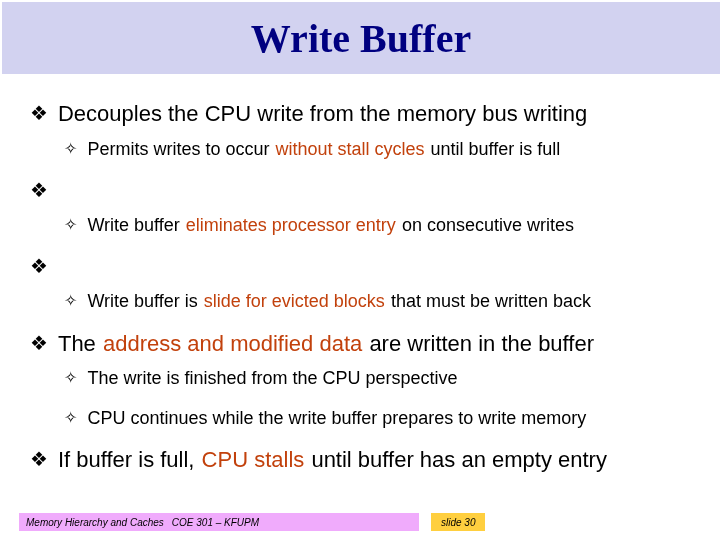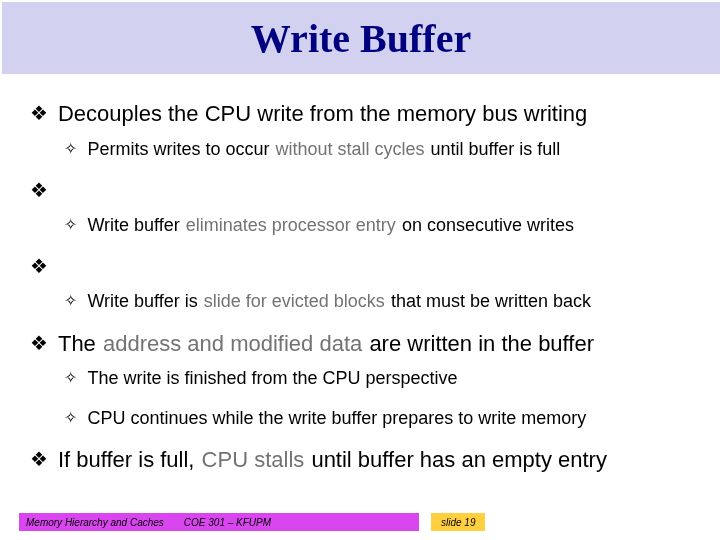--- a/index.html
+++ b/index.html
@@ -52,36 +52,36 @@
     display: flex;
     align-items: flex-start;
     line-height: 1.3;
   }
   .b2 .bullet {
     color: #000000;
     margin-right: 8px;
     font-size: 16px;
     line-height: 1.4;
   }
-  .accent { color: #737373; }
+  .accent { color: #c2410c; }
   .footer {
     position: absolute;
     bottom: 10px;
     left: 18px;
     width: 400px;
     height: 18px;
-    background: #d946ef;
+    background: #f0abfc;
     font-size: 10px;
     color: #000000;
     display: flex;
     align-items: center;
     padding-left: 6px;
     font-style: italic;
   }
-  .footer .course { margin-left: 18px; }
+  .footer .course { margin-left: 6px; }
   .slidenum {
     position: absolute;
     bottom: 10px;
     left: 430px;
     height: 18px;
     background: #ffcf3f;
     font-size: 10px;
     font-style: italic;
     color: #000000;
     display: flex;
@@ -135,13 +135,13 @@
       <span class="bullet">❖</span>
       <span>If buffer is full, <span class="accent">CPU stalls</span> until buffer has an empty entry</span>
     </div>
   </div>
 
 <div class="footer">
   <span>Memory Hierarchy and Caches</span>
   <span class="course">COE 301 – KFUPM</span>
 </div>
 
-<div class="slidenum">slide 19</div>
+<div class="slidenum">slide 30</div>
 
 </body></html>

